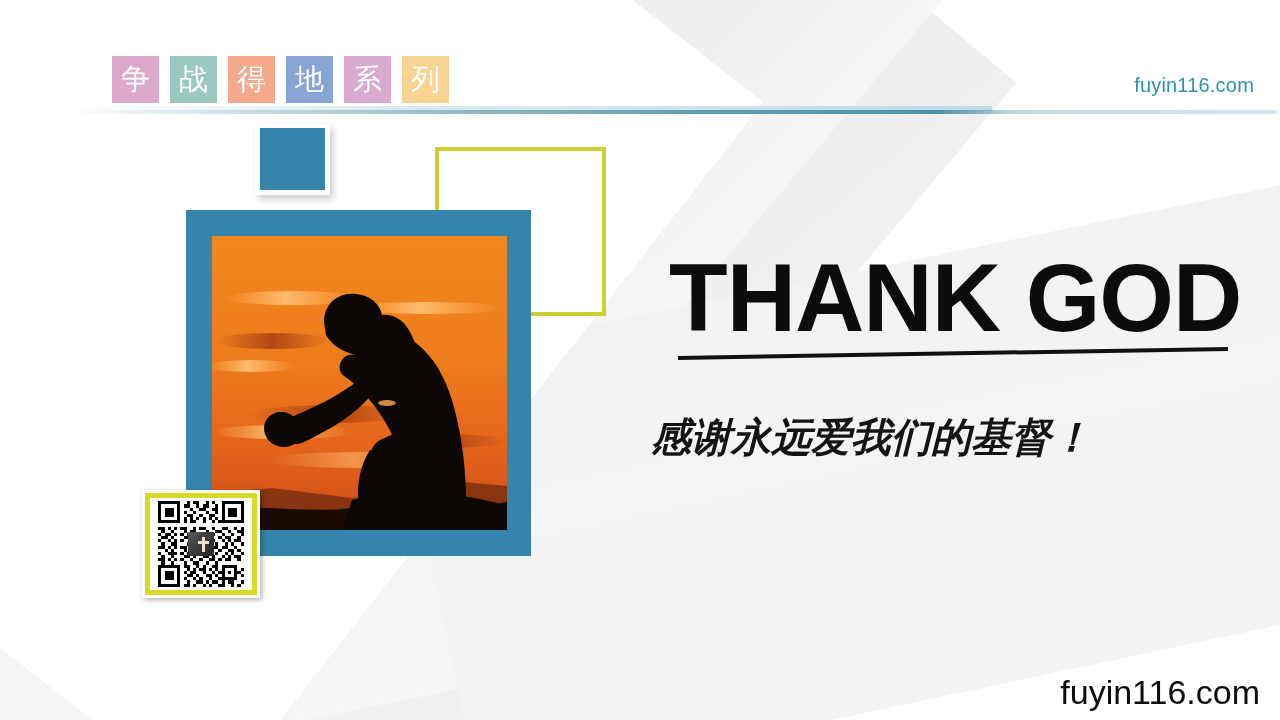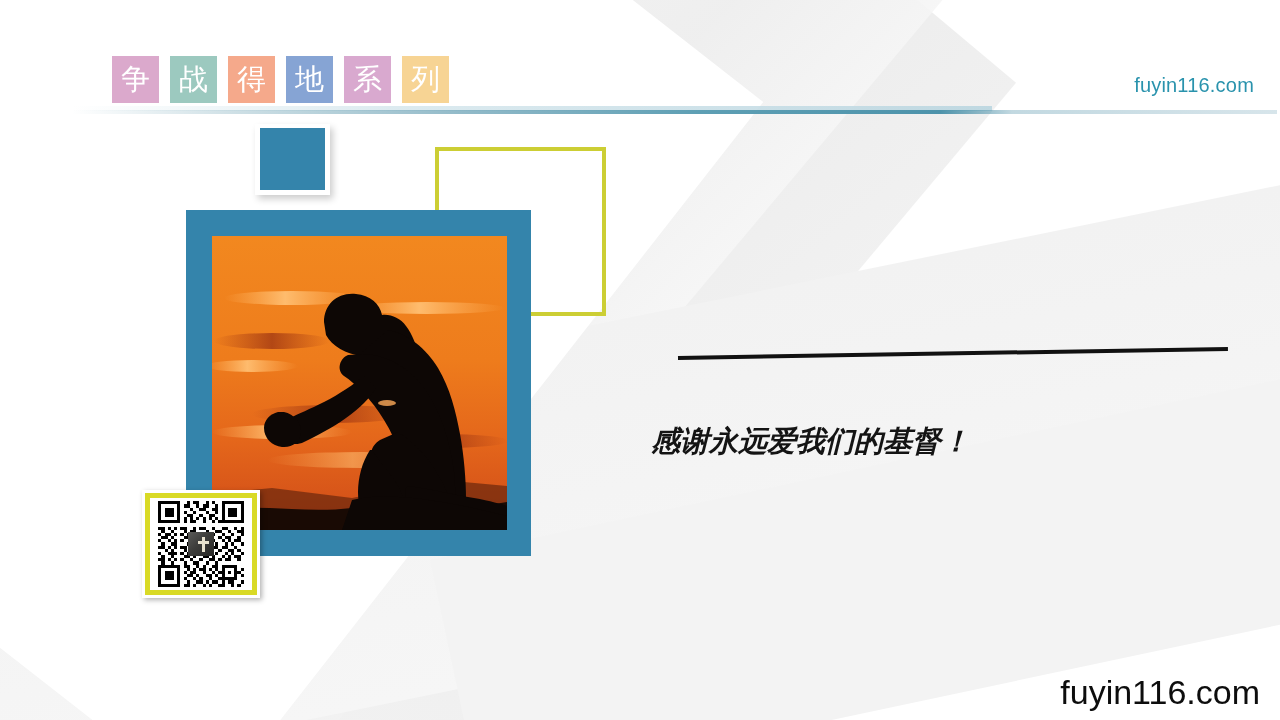--- a/index.html
+++ b/index.html
@@ -274,28 +274,27 @@
     height: 4px;
     background: #111111;
     transform: rotate(-0.95deg);
     transform-origin: left center;
     z-index: 10;
   }
   .subtitle {
     position: absolute;
     left: 651px;
     top: 410px;
-    font-size: 29px;
+    font-size: 40px;
     font-weight: bold;
     font-style: italic;
     color: #141414;
     white-space: nowrap;
     z-index: 10;
     font-family: "DejaVu Sans", sans-serif;
-    margin-top: 12px;
   }
   .site-bottom {
     position: absolute;
     right: 20px;
     bottom: 8px;
     font-size: 34px;
     color: #0d0d0d;
     z-index: 10;
   }
 </style>
@@ -628,18 +627,19 @@
             <rect x="17" y="27" width="1" height="1"></rect>
           <rect x="20" y="27" width="2" height="1"></rect>
             <rect x="24" y="27" width="1" height="1"></rect>
           <rect x="26" y="27" width="1" height="1"></rect>
         </g>
       </svg>
       <div class="qr-logo"></div>
     </div>
   </div>
 
+  <div class="title" style="color: rgb(12, 12, 12);">THANK GOD</div>
   <div class="title-rule"></div>
   <div class="subtitle">感谢永远爱我们的基督！</div>
 
   <div class="site-bottom">fuyin116.com</div>
 
 </div>
 
 </body></html>

